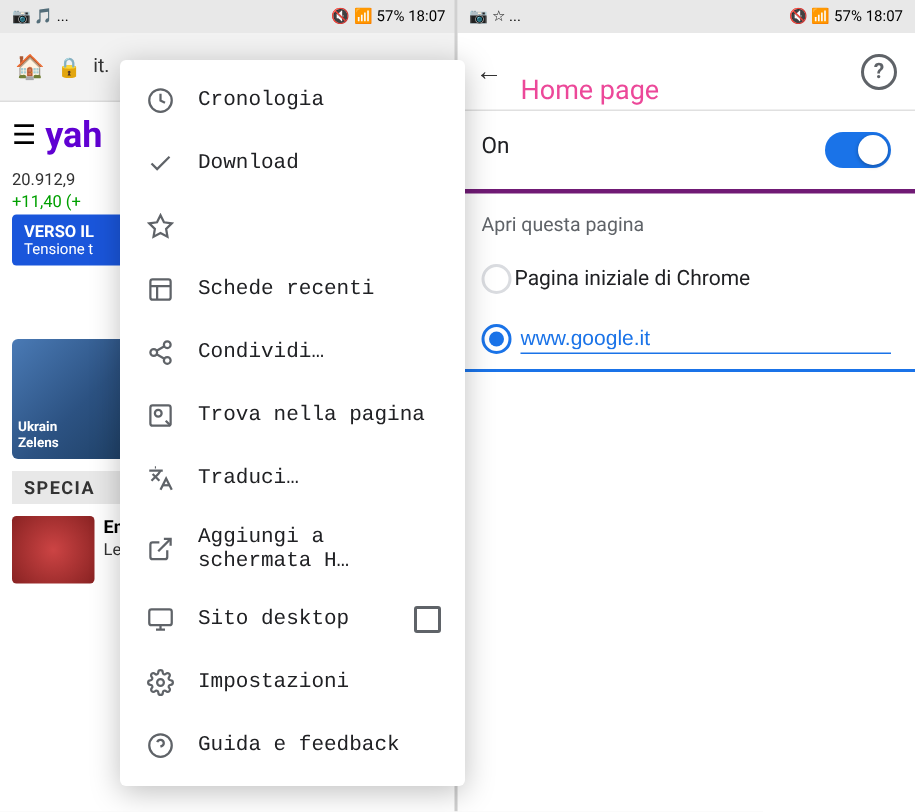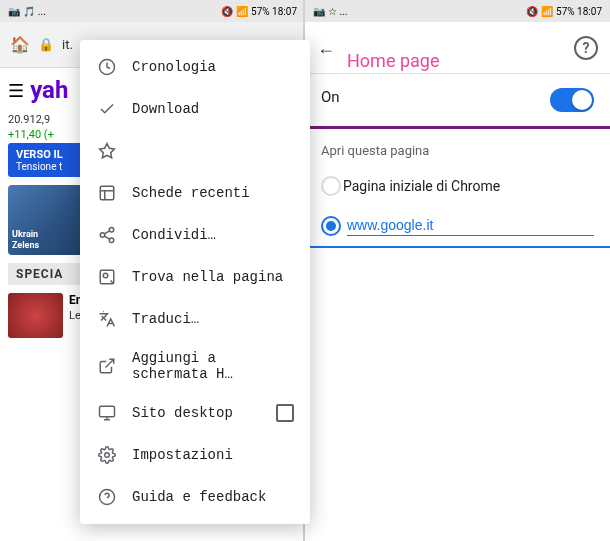--- a/index.html
+++ b/index.html
@@ -88,26 +88,27 @@
     }
 
     .news-image-block {
       display: flex;
       gap: 6px;
       margin-bottom: 8px;
     }
 
     .news-img-placeholder {
       width: 100px;
-      height: 70px;
+      height: 80px;
       background: linear-gradient(135deg, #4a7ab5, #2c5282, #1a3a5c);
       border-radius: 4px;
       display: flex;
       align-items: flex-end;
       padding: 4px;
+      margin-top: 41px;
     }
 
     .news-img-text {
       color: white;
       font-size: 9px;
       font-weight: bold;
       line-height: 1.2;
     }
 
     .special-banner {

